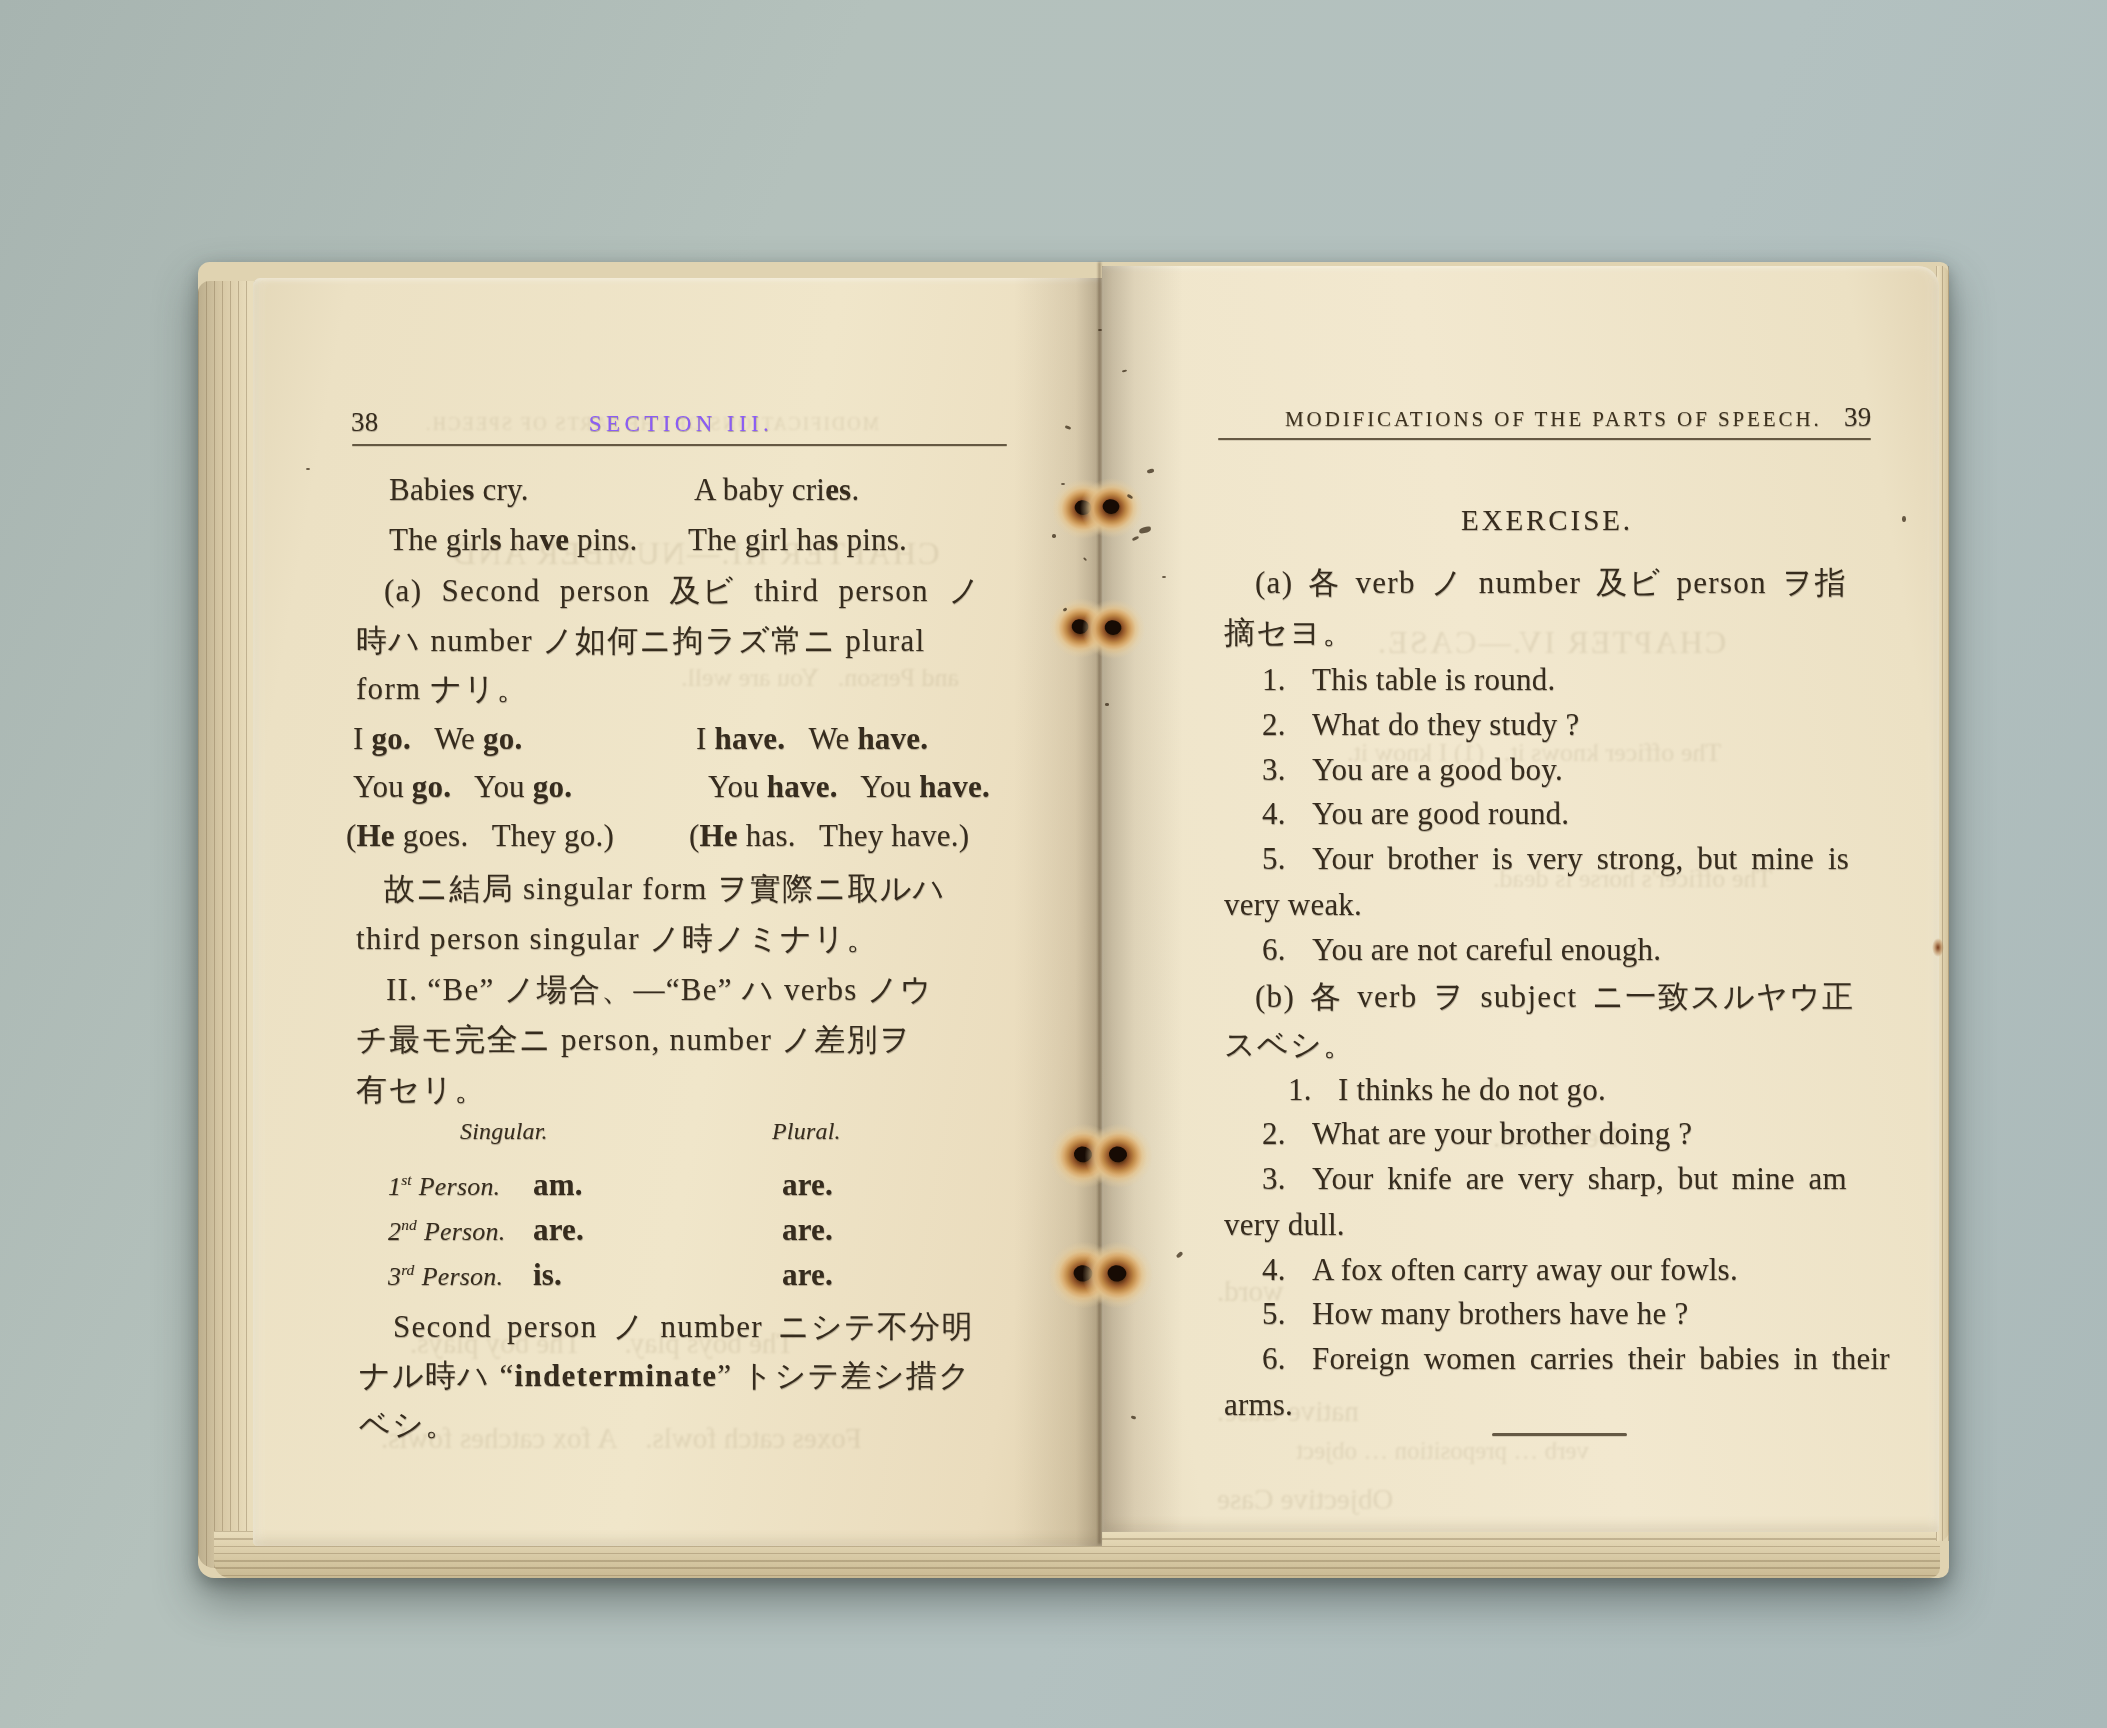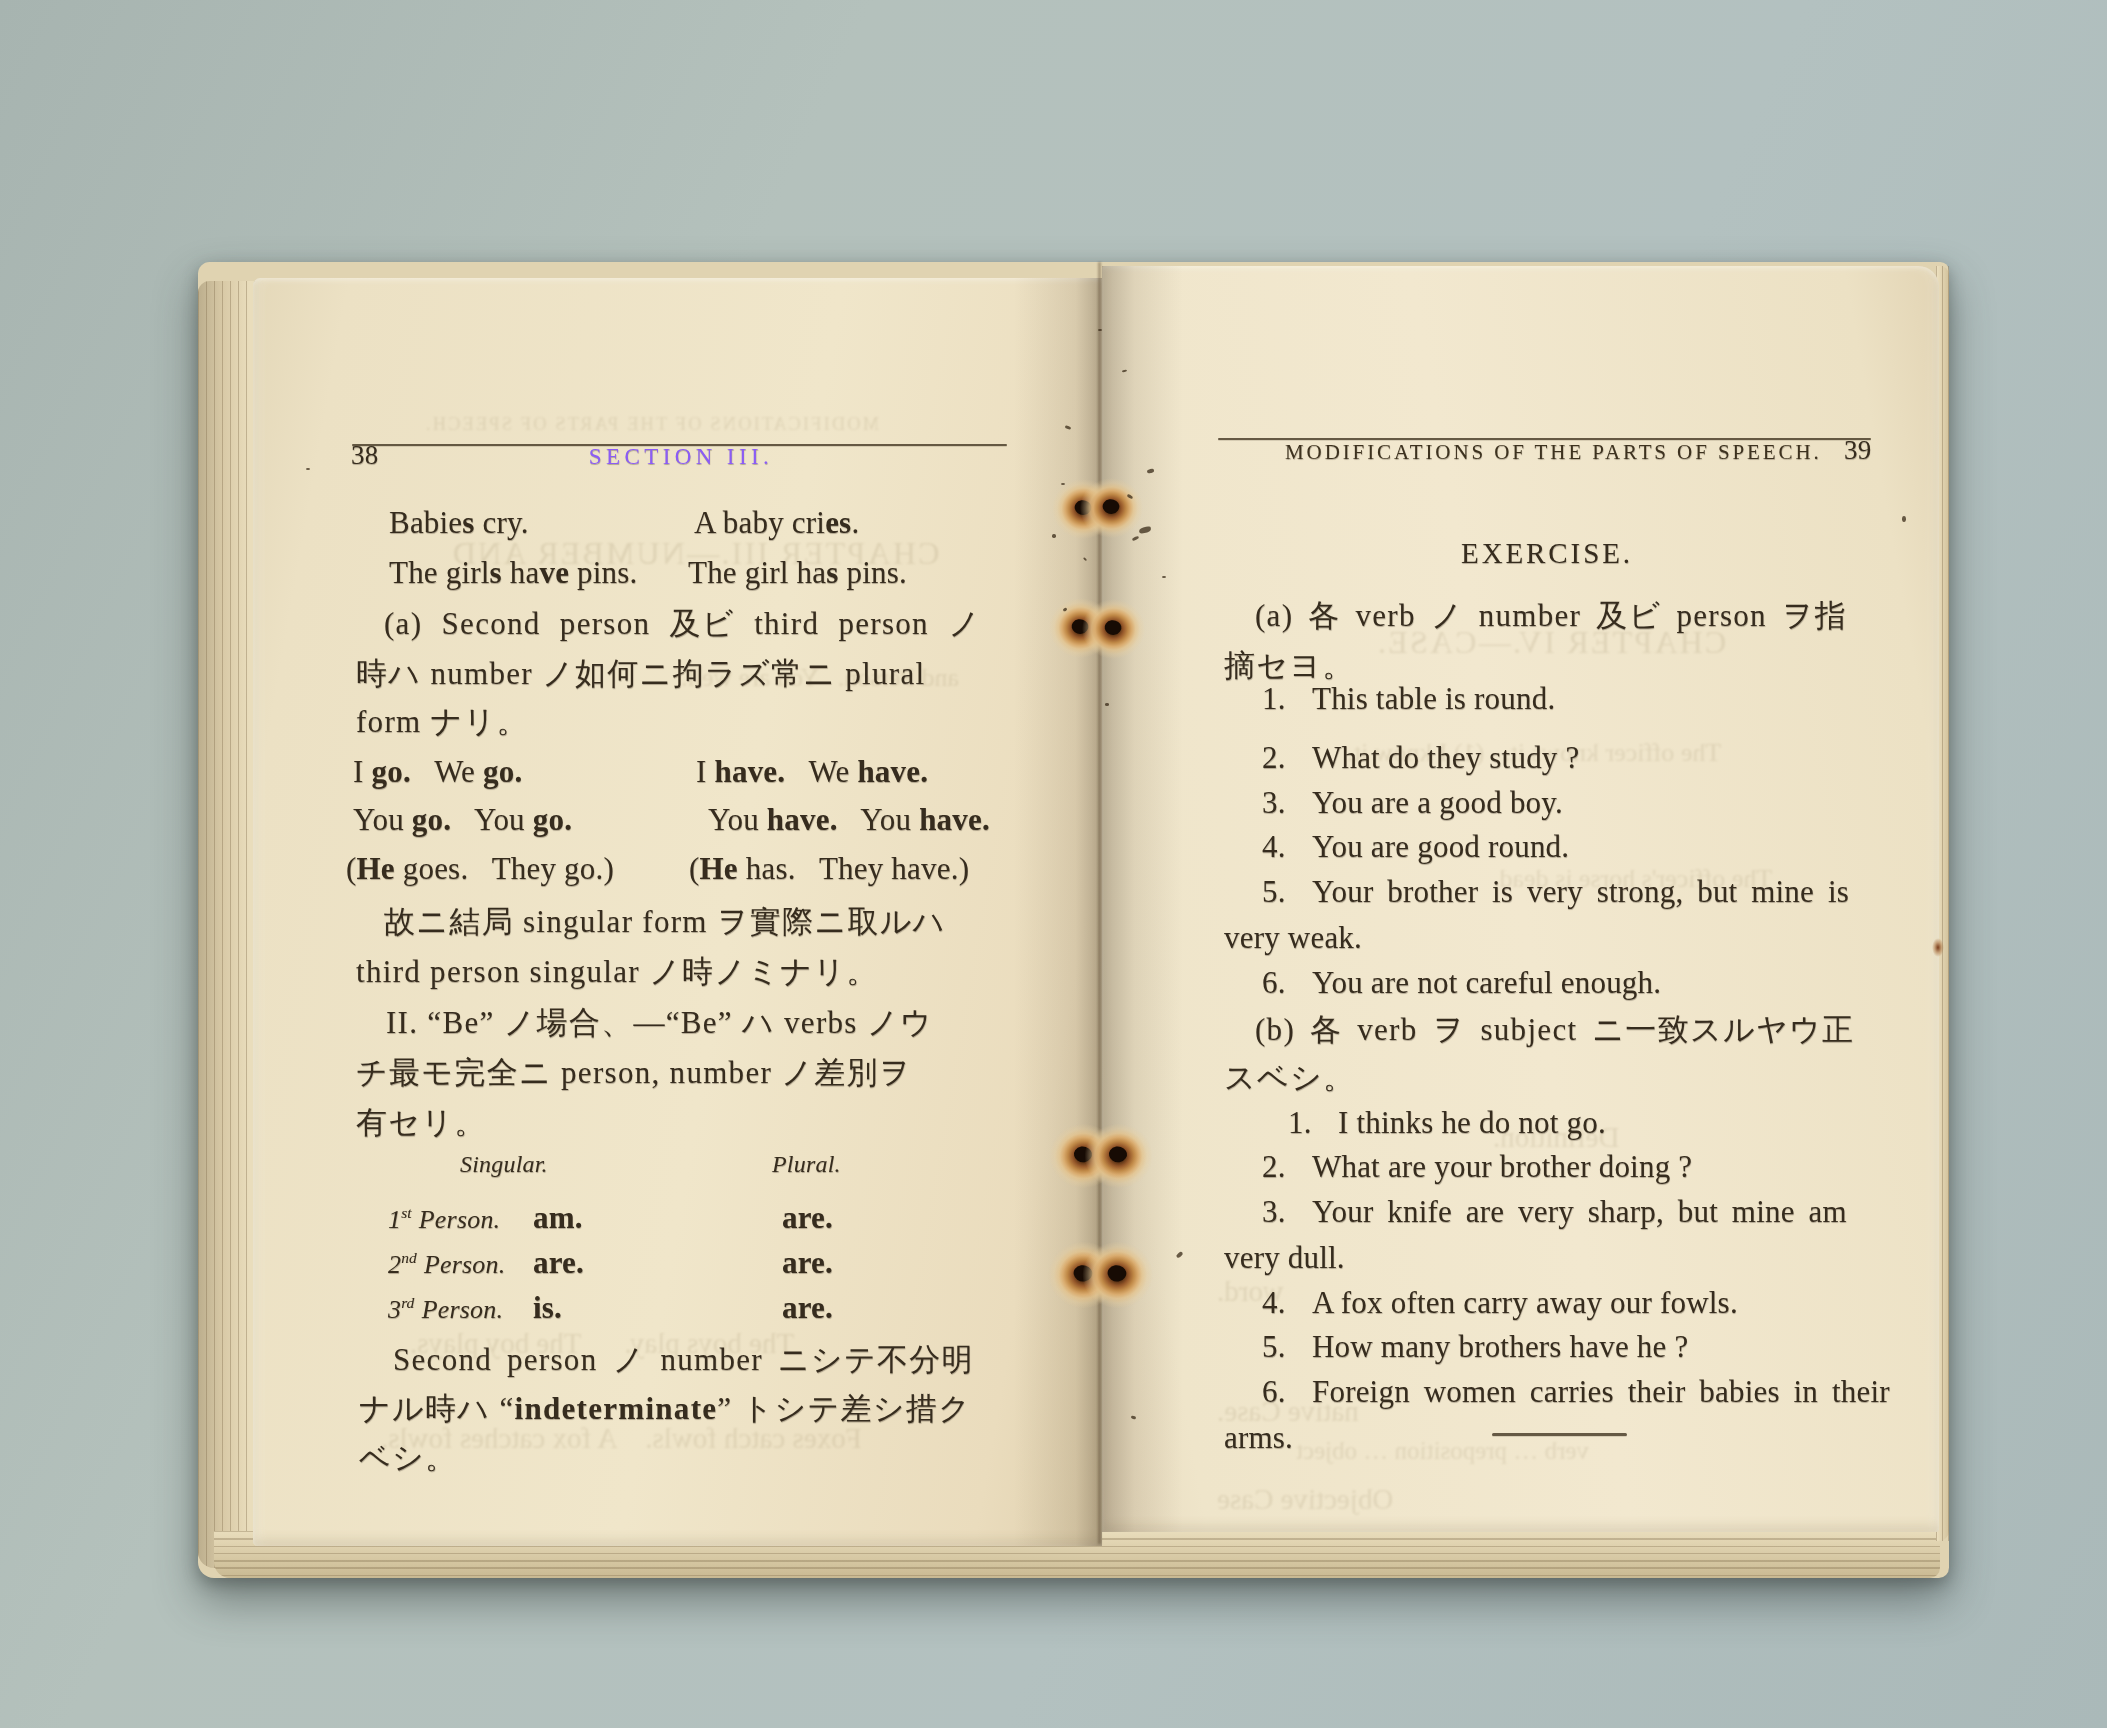--- a/index.html
+++ b/index.html
@@ -36,21 +36,21 @@
   .page.right{left:904px;top:4.4px;width:837px;height:1266px;
     background:linear-gradient(260deg,#e2d4b4 0%,#ecE1c4 9%,#f2e8cf 50%,#efe5ca 90%,#e8dbbf 100%);
     border-radius:2.2px 20.5px 2.9px 0;
     box-shadow:inset 0 2.2px 4.4px rgba(255,255,250,.35), inset 0 -5.9px 10.2px rgba(120,100,65,.16), inset -5.9px 0 10.2px rgba(255,255,250,.22);}
   .page.right::after{content:'';position:absolute;left:0;top:0;bottom:0;width:81px;
     background:linear-gradient(to left,rgba(104,84,55,0) 0%,rgba(104,84,55,.13) 60%,rgba(70,54,32,.30) 100%);}
   .crease{position:absolute;left:900px;top:0;width:2.9px;height:1282px;
     background:rgba(78,60,38,.38);filter:blur(1px);}
 
   .l{position:absolute;white-space:pre;font-size:31px;line-height:1.15;
-     letter-spacing:0.2px;color:#362c1e;text-shadow:0.4px 0.6px 0.7px rgba(54,44,30,.33);margin-top:33px;}
+     letter-spacing:0.2px;color:#362c1e;text-shadow:0.4px 0.6px 0.7px rgba(54,44,30,.33);}
   .jp{letter-spacing:1.3px;}
   .b{font-weight:bold;}
   .just{word-spacing:5.9px;}
   .wjust{word-spacing:10.2px;}
   .head{font-size:23px;letter-spacing:4.4px;color:#8b5cf6;text-align:center;}
   .headr{font-size:21px;letter-spacing:2.9px;color:#3d321f;text-align:center;}
   .pnum{font-size:27px;}
   .exr{font-size:29px;letter-spacing:2.9px;text-align:center;}
   .tblh{font-style:italic;font-size:24px;}
   .person{font-style:italic;font-size:26px;}
@@ -147,21 +147,21 @@
 
 <div class="l headr" style="left:1285px;top:407px;width:512px">MODIFICATIONS OF THE PARTS OF SPEECH.</div>
 <div class="l pnum" style="left:1844px;top:402px">39</div>
 <div class="rule" style="left:1218px;top:438px;width:653px"></div>
 
 <div class="l exr" style="left:1437px;top:504px;width:220px">EXERCISE.</div>
 
 <div class="l jp just" style="left:1255px;top:565px">(a) 各 verb ノ number 及ビ person ヲ指</div>
 <div class="l jp" style="left:1224px;top:615px">摘セヨ。</div>
 
-<div class="l" style="left:1262px;top:648px"><span class="num">1.</span><span>This table is round.</span></div>
+<div class="l" style="left:1262px;top:662px"><span class="num">1.</span><span>This table is round.</span></div>
 <div class="l" style="left:1262px;top:707px"><span class="num">2.</span><span>What do they study ?</span></div>
 <div class="l" style="left:1262px;top:752px"><span class="num">3.</span><span>You are a good boy.</span></div>
 <div class="l" style="left:1262px;top:796px"><span class="num">4.</span><span>You are good round.</span></div>
 <div class="l just" style="left:1262px;top:841px"><span class="num">5.</span><span>Your brother is very strong, but mine is</span></div>
 <div class="l" style="left:1224px;top:887px">very weak.</div>
 <div class="l" style="left:1262px;top:932px"><span class="num">6.</span><span>You are not careful enough.</span></div>
 
 <div class="l jp just" style="left:1255px;top:979px">(b) 各 verb ヲ subject ニ一致スルヤウ正</div>
 <div class="l jp" style="left:1224px;top:1027px">スベシ。</div>
 

